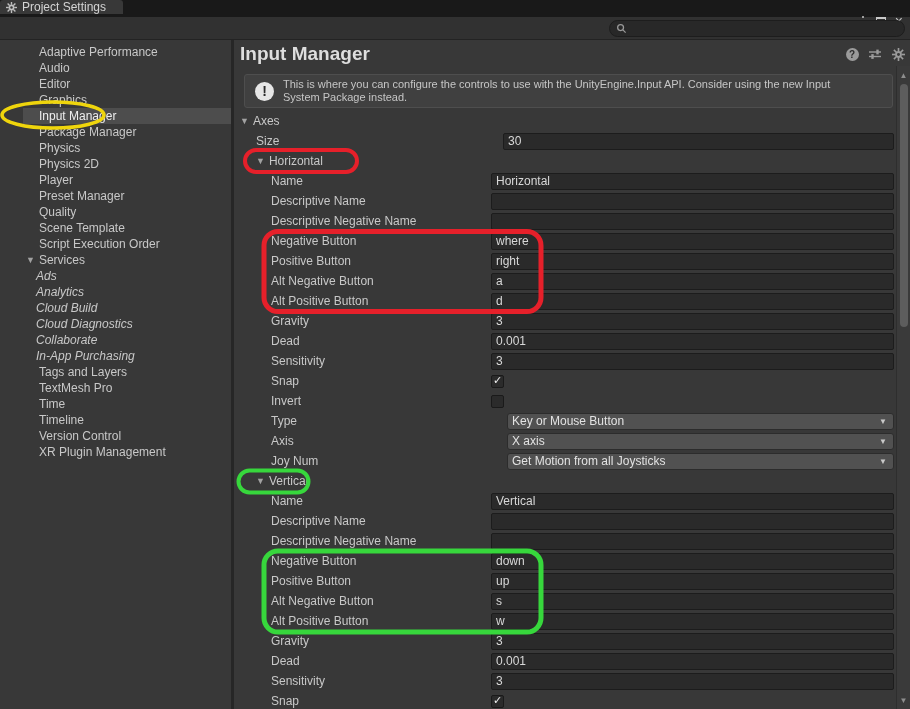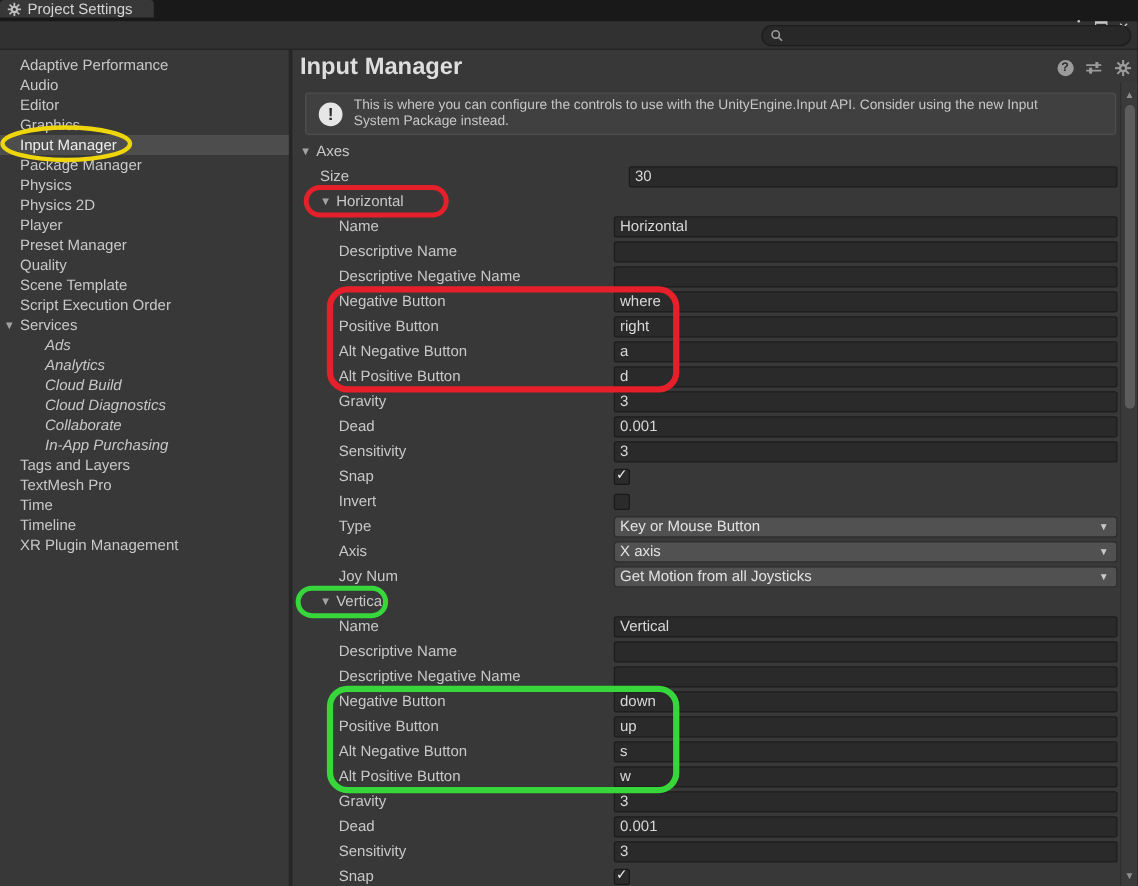--- a/index.html
+++ b/index.html
@@ -24,21 +24,21 @@
     border:1px solid #1d1d1d; border-radius:9px; display:flex; align-items:center; padding:0 6px; }
   .search input { flex:1; background:transparent; border:none; outline:none;
     color:#d8d8d8; font-size:11px; font-family:inherit; }
 
   
   .bodyrow { display:flex; height:669px; }
 
   .sidebar { width:234px; background:#383838; border-right:3px solid #262626; padding-top:4px; }
   .side-item { height:16px; line-height:16px; font-size:12px; color:#c8c8c8;
     display:flex; align-items:center; cursor:pointer; white-space:nowrap; }
-  .side-item.lvl0 { padding-left:16px; }
+  .side-item.lvl0 { padding-left:16px;margin-left:23px; }
   .side-item.lvl1 { padding-left:36px;font-style:italic; }
   .side-item.has-tri { padding-left:3px; }
   .side-item.selected { background:#4d4d4d; color:#eeeeee; }
   .tri { font-size:9px; color:#a2a2a2; margin-right:4px; line-height:1; }
 
   .content { position:relative; flex:1; background:#383838; }
   .content-header { height:26px; display:flex; align-items:center; padding:2px 5px 0 6px; }
   .page-title { font-size:19px; font-weight:bold; color:#dedede; }
   .header-icons { margin-left:auto; display:flex; align-items:center; gap:9px; }
   .hicon { width:14px; height:14px; display:flex; align-items:center; justify-content:center; cursor:pointer; }
@@ -66,21 +66,21 @@
   .rvalue { flex:1; margin-right:16px; display:flex; align-items:center; }
 
   .tfield { flex:1; height:17px; background:#2a2a2a; border:1px solid #1c1c1c; border-radius:2px;
     color:#d8d8d8; font-size:12px; line-height:15px; padding:0 4px; cursor:text; white-space:nowrap; }
   .checkbox { width:13px; height:13px; background:#2b2b2b; border:1px solid #1a1a1a;
     border-radius:2px; display:flex; align-items:center; justify-content:center; cursor:pointer; }
   .checkbox .mark { display:none; color:#efefef; font-size:11px; line-height:1; margin-top:-1px; }
   .checkbox.checked .mark { display:block; }
   .dropdown { flex:1; height:17px; background:#515151; border:1px solid #2c2c2c; border-radius:3px;
     color:#e2e2e2; font-size:12px; line-height:15px; padding:0 4px; display:flex;
-    align-items:flex-end; cursor:pointer; }
+    align-items:flex-end; cursor:pointer;margin-left:16px; }
   .dd-arrow { margin-left:auto; font-size:8px; color:#c9c9c9; padding-right:2px; }
 
   
   .vscroll { position:absolute; top:26px; right:0; bottom:0; width:14px;
     background:#3a3a3a; border-left:1px solid #2e2e2e; }
   .vs-up, .vs-down { position:absolute; left:0; width:13px; height:14px; color:#8e8e8e;
     font-size:8px; display:flex; align-items:center; justify-content:center; cursor:pointer; }
   .vs-up { top:2px; } .vs-down { bottom:2px; }
   .vs-thumb { position:absolute; left:3px; top:18px; width:8px; height:243px;
     background:#5d5d5d; border-radius:4px; cursor:grab; }
@@ -201,20 +201,23 @@
           <span>Tags and Layers</span>
         </div>
         <div class="side-item lvl0">
           <span>TextMesh Pro</span>
         </div>
         <div class="side-item lvl0">
           <span>Time</span>
         </div>
         <div class="side-item lvl0">
           <span>Timeline</span>
+        </div>
+        <div class="side-item lvl0">
+          <span>Version Control</span>
         </div>
         <div class="side-item lvl0">
           <span>XR Plugin Management</span>
         </div>
       </div>
 
     <div class="content">
       <div class="content-header">
         <span class="page-title">Input Manager</span>
         <span class="header-icons">

